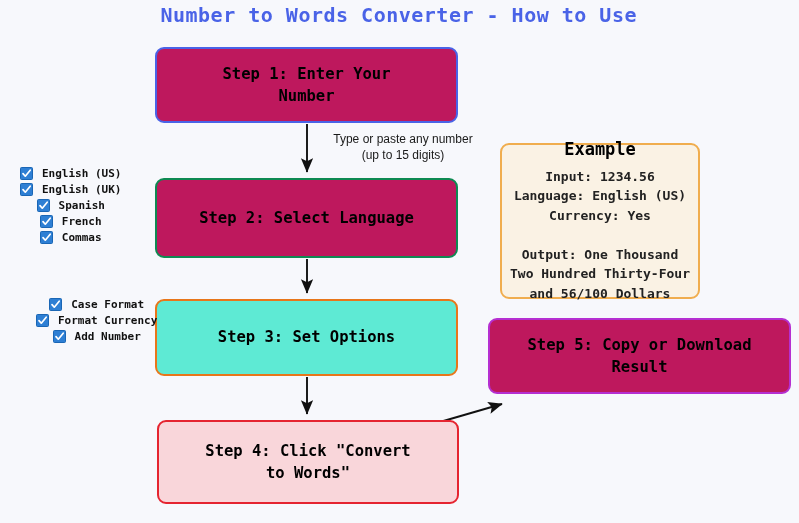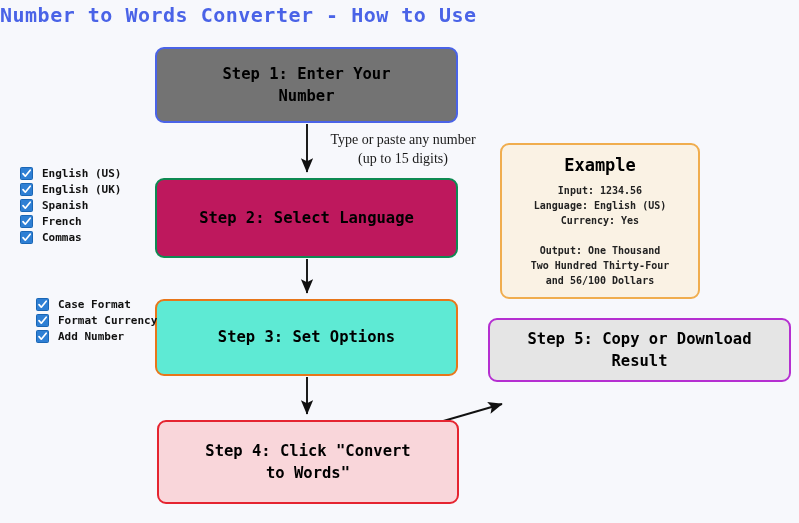--- a/index.html
+++ b/index.html
@@ -26,21 +26,21 @@
     width: 799px;
     height: 523px;
     pointer-events: none;
   }
 
   .title {
     position: absolute;
     left: 0;
     top: 3px;
     width: 637px;
-    text-align: left;
+    text-align: right;
     font-family: "DejaVu Sans Mono", "Liberation Mono", monospace;
     font-size: 20px;
     font-weight: bold;
     letter-spacing: 0.5px;
     color: #4a63e7;
     white-space: pre;
   }
 
   .node {
     position: absolute;
@@ -54,41 +54,41 @@
     font-size: 15.5px;
     font-weight: bold;
     color: #000000;
     line-height: 1.45;
     white-space: pre-line;
     padding: 4px 10px;
   }
 
   #node-step1 {
     left: 155px; top: 47px; width: 303px; height: 76px;
-    background: #737373;
+    background: #be185d;
     border: 2.6px solid #4a63e7;
   }
   #node-step2 {
     left: 155px; top: 178px; width: 303px; height: 80px;
     background: #be185d;
     border: 2.6px solid #0e8a52;
   }
   #node-step3 {
     left: 155px; top: 299px; width: 303px; height: 77px;
     background: #5eead4;
     border: 2.6px solid #e8761a;
   }
   #node-step4 {
     left: 157px; top: 420px; width: 302px; height: 84px;
     background: #f9d6da;
     border: 2.6px solid #e52430;
   }
   #node-step5 {
-    left: 488px; top: 318px; width: 303px; height: 64px;
-    background: #e5e5e5;
+    left: 488px; top: 318px; width: 303px; height: 76px;
+    background: #be185d;
     border: 2.6px solid #b52fd1;
   }
 
   #node-example {
     position: absolute;
     left: 500px; top: 143px; width: 200px; height: 156px;
     box-sizing: border-box;
     background: #faf2e4;
     border: 2.6px solid #f0ad4e;
     border-radius: 9px;
@@ -101,31 +101,31 @@
   }
   .example-title {
     font-family: "DejaVu Sans Mono", "Liberation Mono", monospace;
     font-size: 17px;
     font-weight: bold;
     color: #000;
     margin-bottom: 8px;
   }
   .example-body {
     font-family: "DejaVu Sans Mono", "Liberation Mono", monospace;
-    font-size: 10px;
+    font-size: 13px;
     font-weight: bold;
     color: #222;
     line-height: 1.5;
     white-space: pre-line;
   }
 
   .edge-label {
     position: absolute;
-    font-family: Liberation Serif, serif;
-    font-size: 14px;
+    font-family: Liberation Sans, sans-serif;
+    font-size: 12px;
     color: #1a1a1a;
     line-height: 1.35;
     white-space: pre-line;
     text-align: center;
   }
   #edge-label-1 {
     left: 310px; top: 131px; width: 186px;
   }
 
   .checklist {
@@ -136,20 +136,21 @@
     color: #111;
   }
   #checklist-languages { left: 20px; top: 166px; }
   #checklist-options  { left: 36px; top: 297px; }
 
   .check-row {
     display: flex;
     align-items: center;
     height: 15.5px;
     margin-bottom: 0.5px;
+    justify-content: center;
   }
   .checkbox {
     width: 11px;
     height: 11px;
     flex: 0 0 11px;
     background: #2e7fd4;
     border: 1px solid #1a66b5;
     border-radius: 1.5px;
     margin-right: 9px;
     position: relative;

